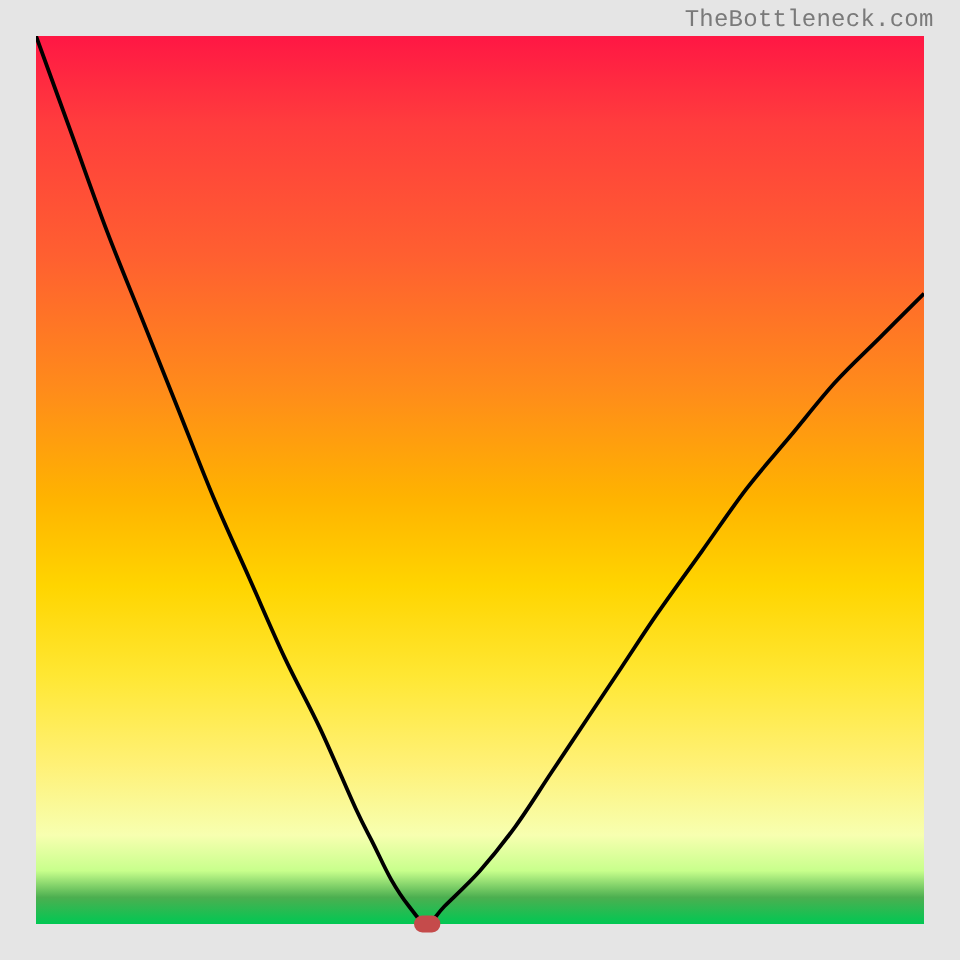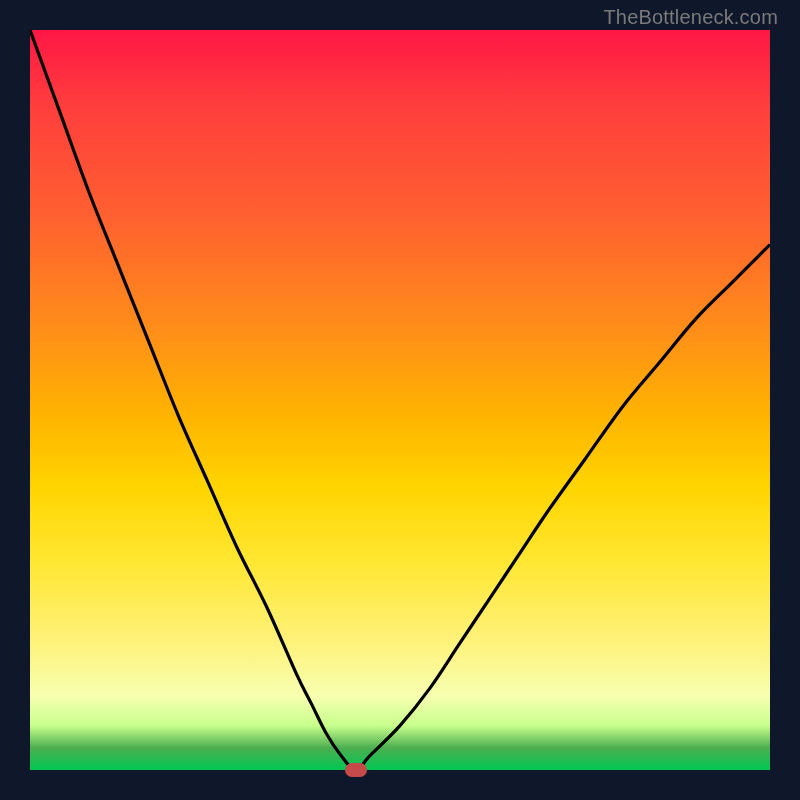--- a/index.html
+++ b/index.html
@@ -8,21 +8,22 @@
     width: 800px;
     height: 800px;
     background: #000;
     overflow: hidden;
     font-family: Arial, Helvetica, sans-serif;
   }
   .frame {
     position: relative;
     width: 800px;
     height: 800px;
-    background: #0f172a;
+    background: #e5e5e5;
+    font-family: Liberation Mono, monospace;
   }
   .plot {
     position: absolute;
     left: 30px;
     top: 30px;
     width: 740px;
     height: 740px;
     background: linear-gradient(
       to bottom,
       #ff1744 0%,

